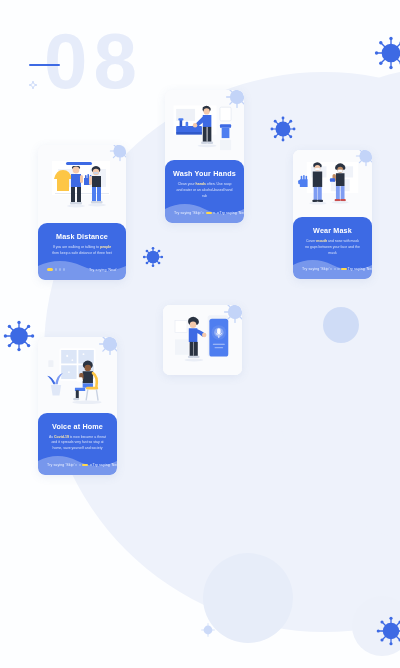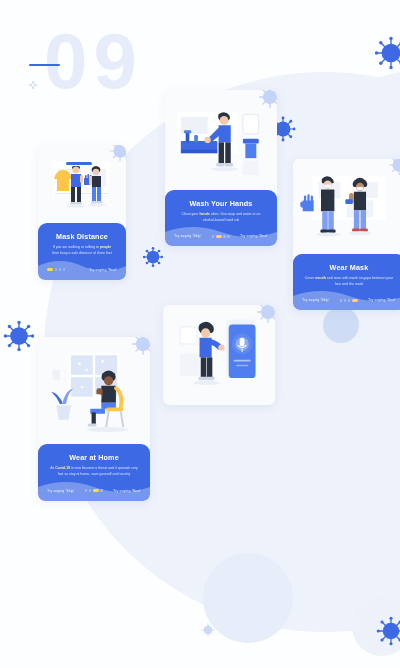--- a/index.html
+++ b/index.html
@@ -98,21 +98,21 @@
 
   
   .card {
     position: absolute;
     width: 88px;
     border-radius: 7px;
     background: #fafbfd;
     box-shadow: 0 2px 10px rgba(80,110,170,.10);
     overflow: hidden;
   }
-  .card.wide { width: 112px; }
+  .card.wide { width: 79px; }
 
   .card-illus {
     position: relative;
     width: 100%;
     background: #fafbfd;
   }
   .illus-svg { display: block; width: 100%; }
 
   .card-panel {
     position: relative;
@@ -192,21 +192,21 @@
 <div id="stage">
 
   <div class="bg-layer">
     <div class="blob-big"></div>
     <div class="blob-right"></div>
     <div class="circle-soft-1"></div>
     <div class="circle-soft-2"></div>
     <div class="circle-soft-3"></div>
   </div>
 
-  <div class="watermark">09</div>
+  <div class="watermark">08</div>
 
   <div class="sparkle">
     <svg viewBox="0 0 10 10" width="8" height="8">
       <path d="M5 0 L6.2 3.8 L10 5 L6.2 6.2 L5 10 L3.8 6.2 L0 5 L3.8 3.8 Z" fill="none" stroke="#c6d6f7" stroke-width="1"></path>
     </svg>
   </div>
 
   <div class="title-underline"></div>
 
   <div class="virus" style="left:374px; top:36px;">
@@ -482,21 +482,21 @@
           <span class="dot"></span>
           <span class="dot active"></span>
           <span class="dot"></span>
           <span class="dot"></span>
         </div>
         <div class="hint">Try saying 'Next'</div>
       </div>
     </div>
   </div>
 
-  <div class="card wide" style="left:293px; top:159px;">
+  <div class="card wide" style="left:293px; top:150px;">
     <div class="card-illus">
       <svg class="illus-svg" viewBox="0 0 92 78">
         <rect x="0" y="0" width="92" height="78" fill="#fafbfd"></rect>
         <rect x="16" y="14" width="60" height="36" fill="#ffffff"></rect>
         <rect x="21" y="19" width="18" height="13" fill="#f0f3f9"></rect>
         <rect x="52" y="19" width="18" height="13" fill="#f0f3f9"></rect>
         <rect x="44" y="34" width="22" height="14" fill="#f0f3f9"></rect>
 
         <path d="M8 34 h9 v9 h-9 z" fill="#4e7ef0"></path>
         <rect x="9" y="30" width="1.8" height="6" rx=".9" fill="#4e7ef0"></rect>
@@ -616,21 +616,21 @@
           <circle cx="20" cy="20" r="11" fill="#c3d4f8"></circle>
         </svg>
       </div>
     </div>
     <div class="card-panel">
       <div class="panel-wave">
         <svg viewBox="0 0 100 26" preserveAspectRatio="none">
           <path d="M0 12 Q25 2 50 12 T100 12 V26 H0 Z" fill="#ffffff"></path>
         </svg>
       </div>
-      <div class="card-heading">Wear at Home</div>
+      <div class="card-heading">Voice at Home</div>
       <div class="card-body"><span>As </span><span class="hl">Covid-19</span><span> is now became a threat and it spreads very fast so stay at home, save yourself and society</span></div>
       <div class="card-footer">
         <div class="hint">Try saying 'Skip'</div>
         <div class="dots">
           <span class="dot"></span>
           <span class="dot"></span>
           <span class="dot active"></span>
           <span class="dot"></span>
         </div>
         <div class="hint">Try saying 'Next'</div>

